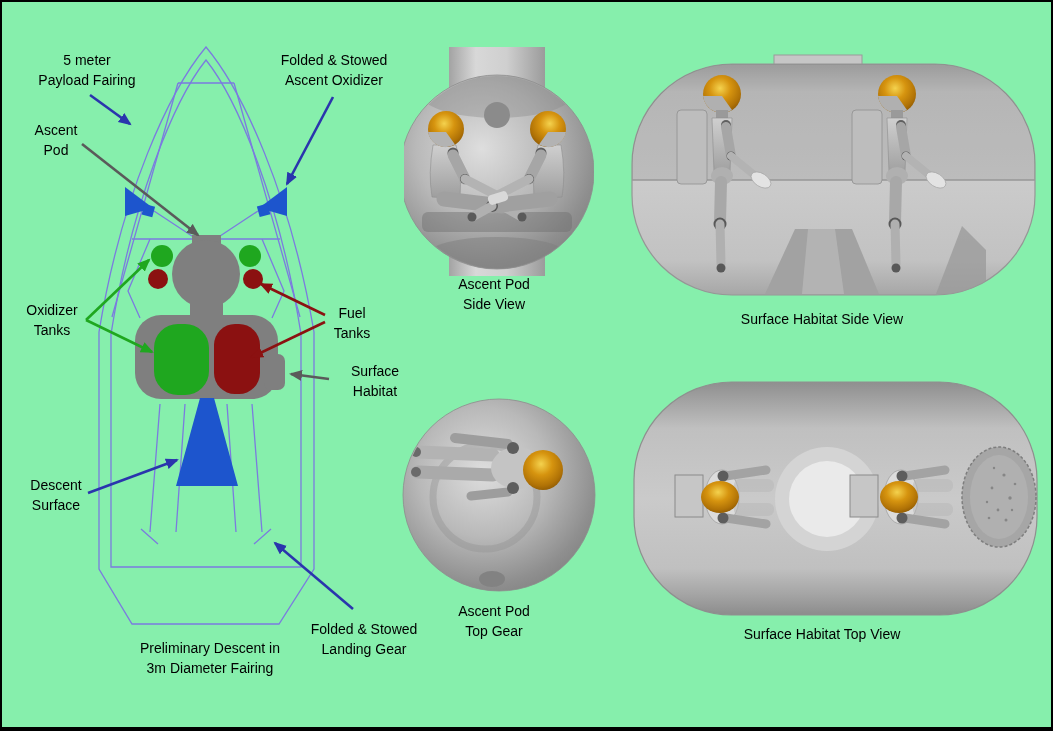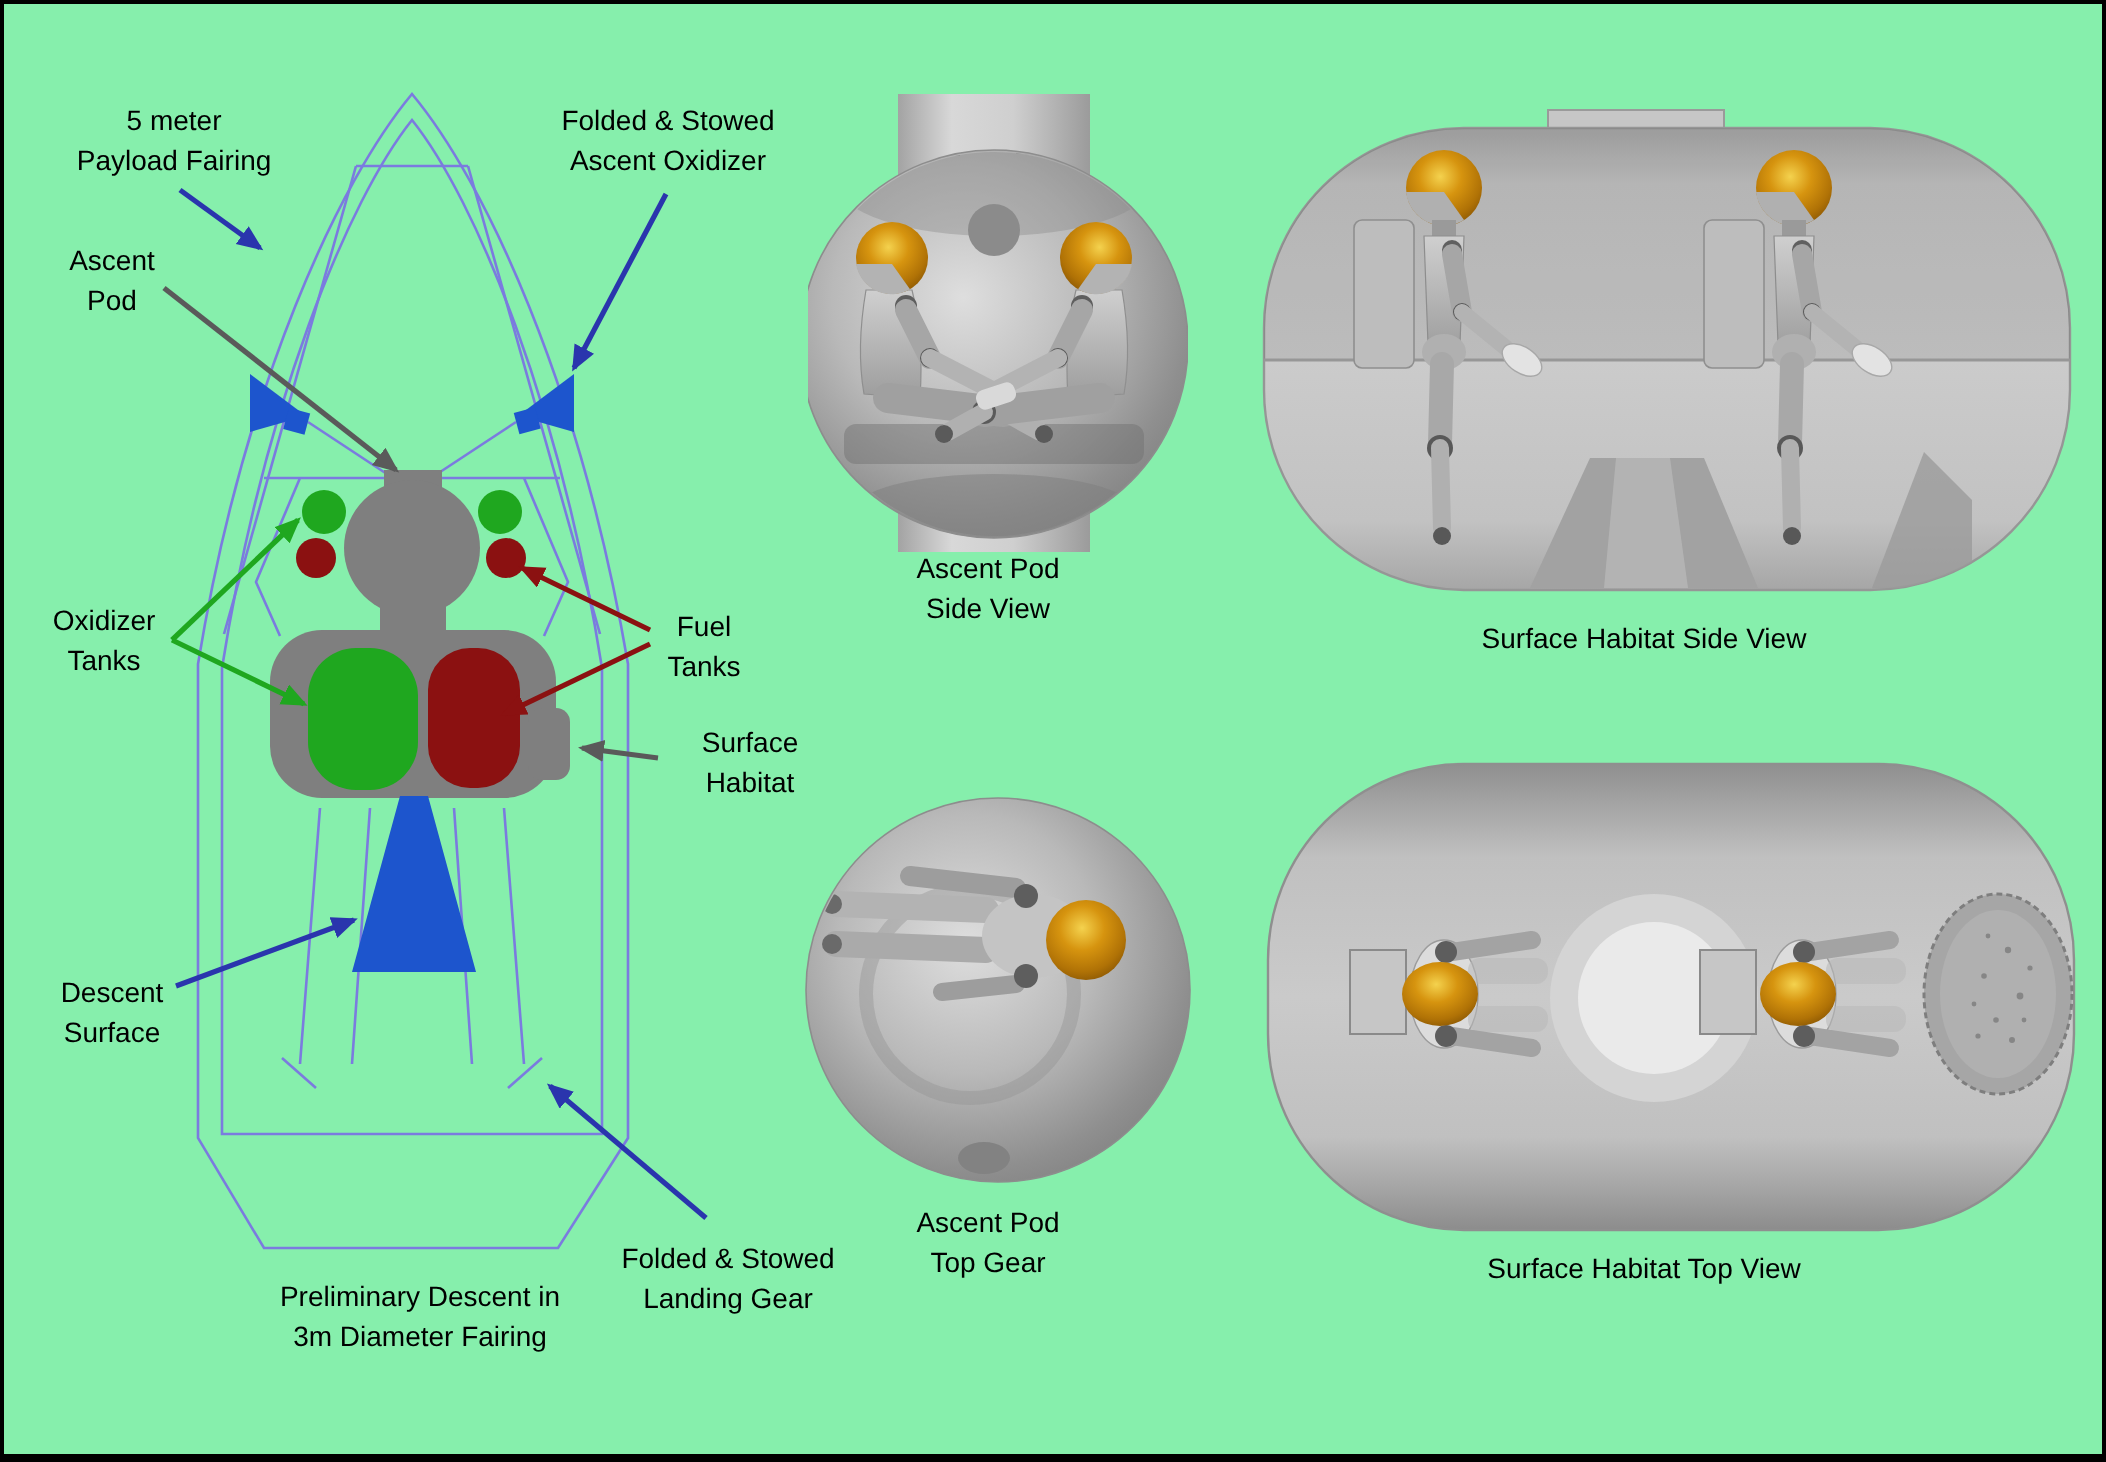--- a/index.html
+++ b/index.html
@@ -293,21 +293,21 @@
     <span>Tanks</span>
   </div>
   <div class="lbl" style="left:350px;top:301px">
     <span>Fuel</span>
     <span>Tanks</span>
   </div>
   <div class="lbl" style="left:373px;top:359px">
     <span>Surface</span>
     <span>Habitat</span>
   </div>
-  <div class="lbl" style="left:54px;top:484px">
+  <div class="lbl" style="left:54px;top:473px">
     <span>Descent</span>
     <span>Surface</span>
   </div>
   <div class="lbl" style="left:362px;top:617px">
     <span>Folded &amp; Stowed</span>
     <span>Landing Gear</span>
   </div>
   <div class="lbl" style="left:208px;top:636px">
     <span>Preliminary Descent in</span>
     <span>3m Diameter Fairing</span>

